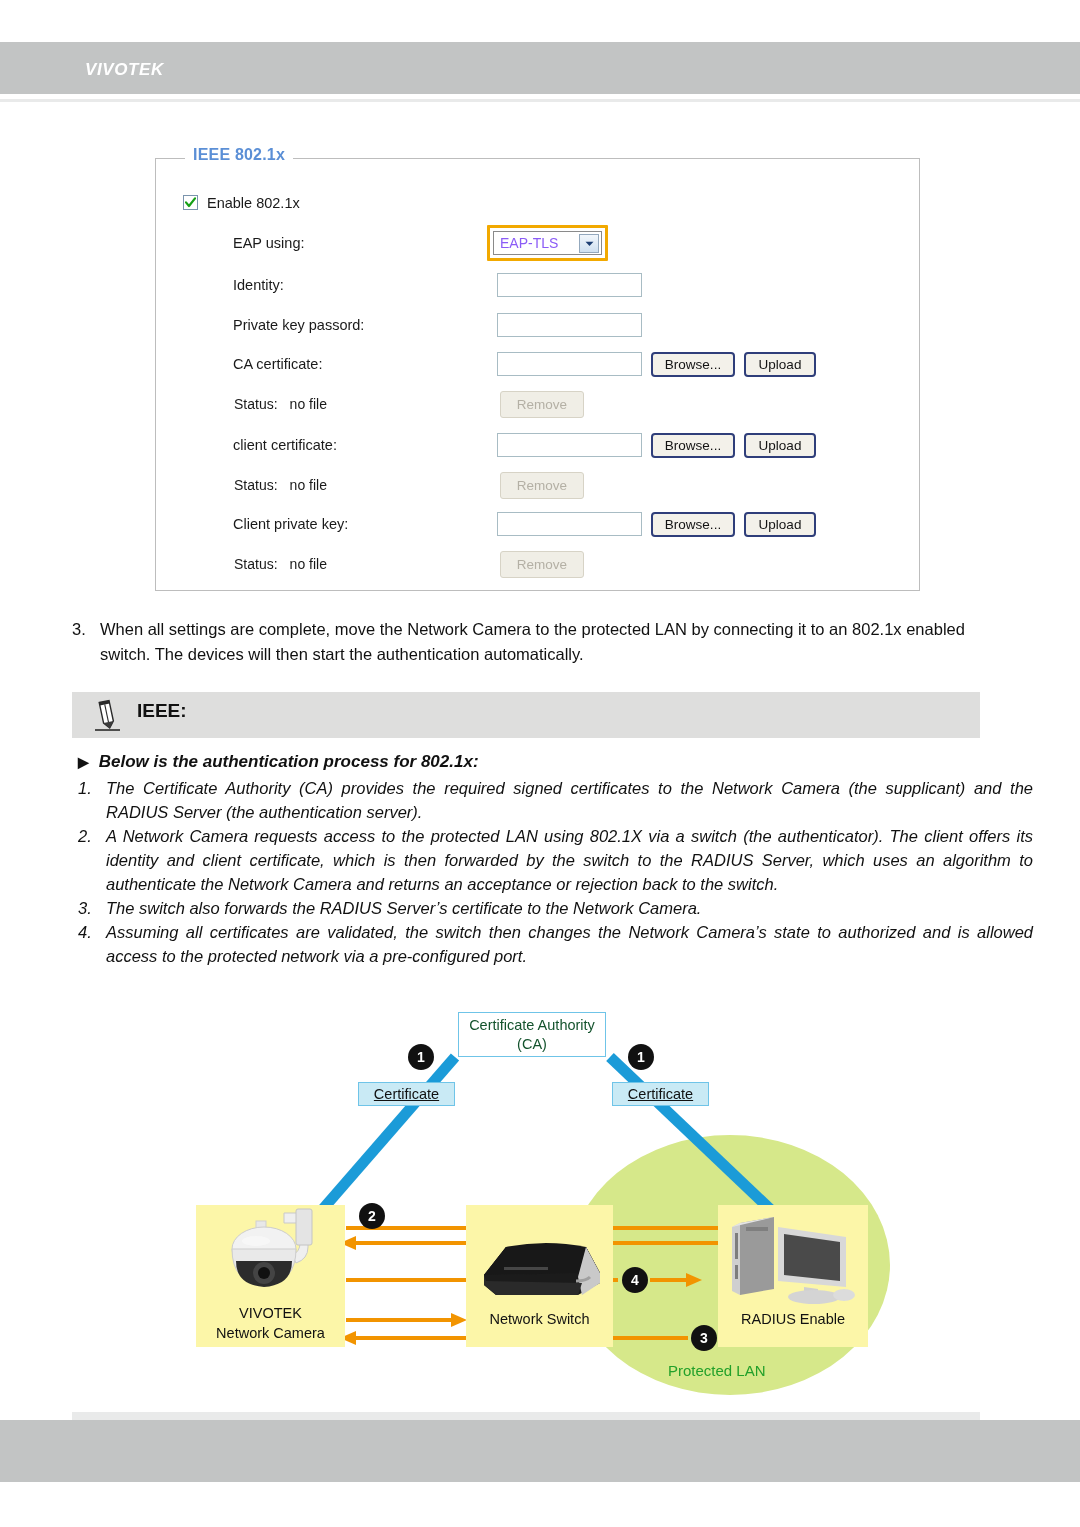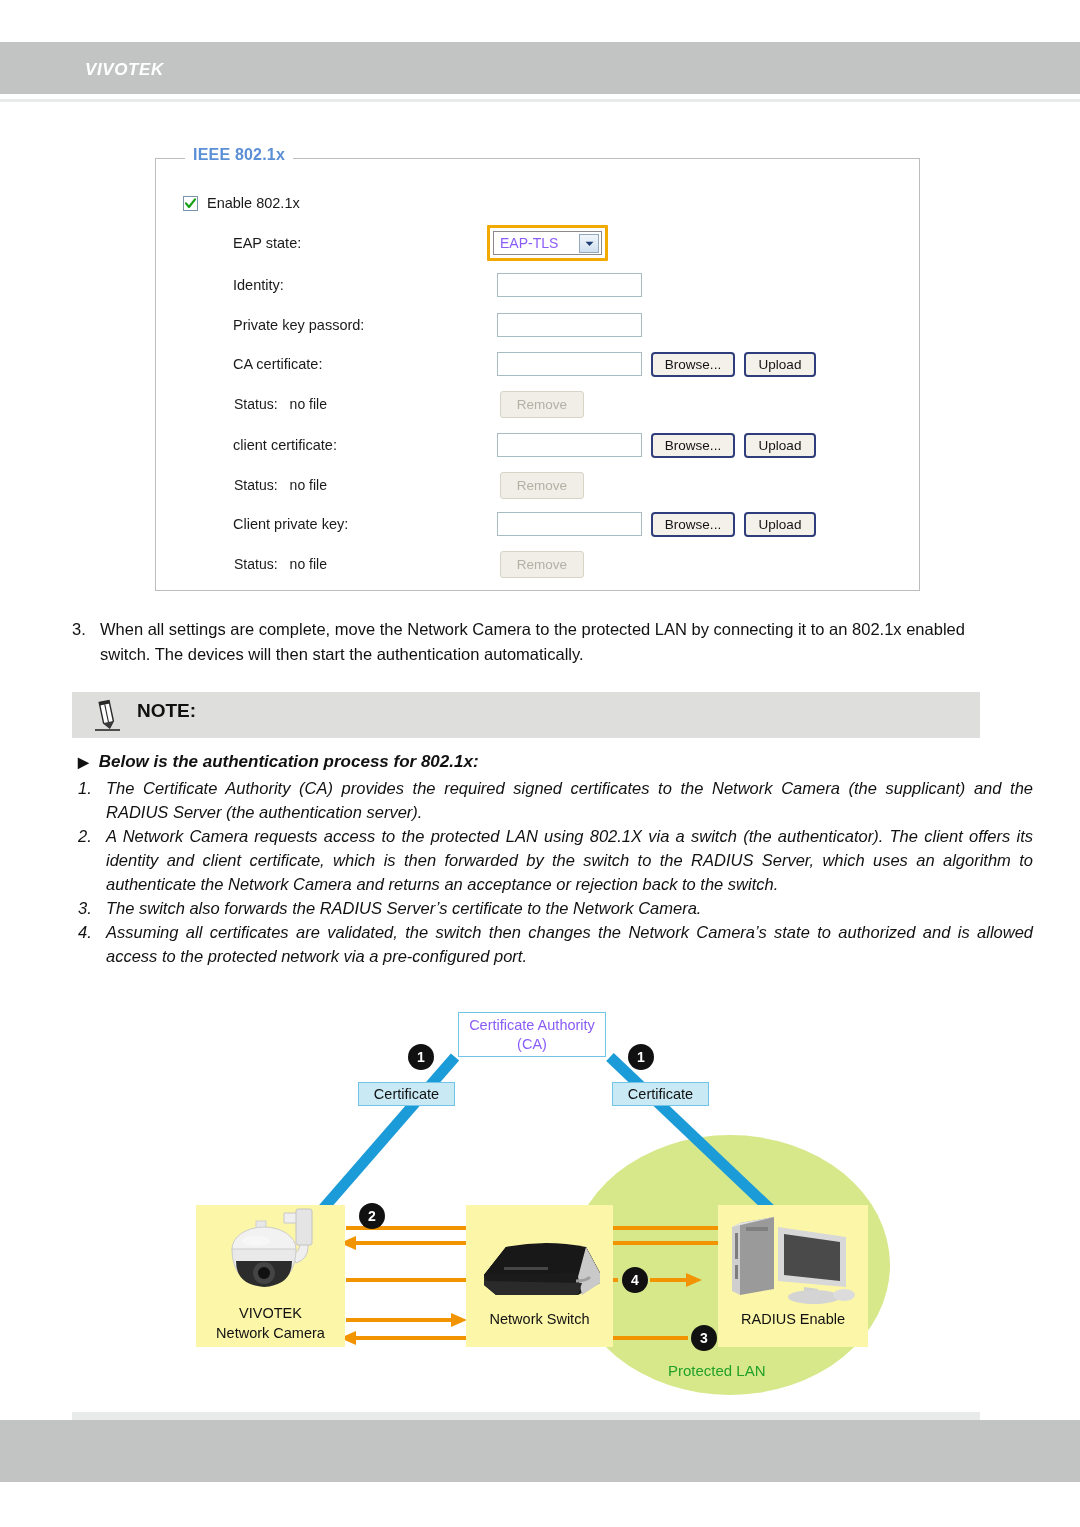--- a/index.html
+++ b/index.html
@@ -51,21 +51,21 @@
     padding: 0 8px;
     font-size: 16px;
     font-weight: bold;
     color: #5b8fd6;
     letter-spacing: 0.2px;
   }
 
   .chk-row {
     position: absolute;
     left: 183px; top: 195px;
-    display: flex; align-items: flex-end; gap: 9px;
+    display: flex; align-items: flex-start; gap: 9px;
   }
   .checkbox {
     width: 15px; height: 15px;
     border: 1px solid #7a94ad;
     background: #ffffff;
     display: flex; align-items: center; justify-content: center;
     flex: none;
   }
   .checkbox svg { display: block; }
   .chk-label { font-size: 14.5px; color: #1a1a1a; }
@@ -232,32 +232,33 @@
   }
 
   .ca-box {
     position: absolute;
     left: 458px; top: 12px;
     width: 148px; height: 45px;
     border: 1px solid #6fc4e8;
     background: #ffffff;
     display: flex; flex-direction: column;
     align-items: center; justify-content: center;
-    font-size: 14.5px; color: #8b5cf6;
+    font-size: 14.5px; color: #14532d;
     line-height: 19px;
   }
 
   .cert-tag {
     position: absolute;
     height: 24px;
     background: #c9eaf5;
     border: 1px solid #6fc4e8;
     display: flex; align-items: center; justify-content: center;
     font-size: 14.5px; color: #111;
     padding: 0 8px;
+    text-decoration: underline;
   }
   .cert-left  { left: 358px; top: 82px; width: 97px; }
   .cert-right { left: 612px; top: 82px; width: 97px; }
 
   .badge {
     position: absolute;
     width: 26px; height: 26px;
     border-radius: 50%;
     background: #111111;
     color: #ffffff;
@@ -325,21 +326,21 @@
 <div class="chk-row">
   <span class="checkbox">
     <svg width="11" height="11" viewBox="0 0 11 11">
       <path d="M1 5.4 L4 9 L10 1.4" stroke="#16a016" stroke-width="2.2" fill="none" stroke-linecap="round" stroke-linejoin="round"></path>
     </svg>
   </span>
   <span class="chk-label">Enable 802.1x</span>
 </div>
 
 <div class="form-row" style="top:228px">
-  <span class="row-label">EAP state:</span>
+  <span class="row-label">EAP using:</span>
   <span class="ctrl-area" style="left:487px">
     <span class="select-wrap">
       <span class="select-box">
         <span>EAP-TLS</span>
         <span class="select-arrow">
           <svg width="9" height="6" viewBox="0 0 9 6">
               <path d="M0.5 0.8 L4.5 5 L8.5 0.8" fill="#1d3f73"></path>
             </svg>
         </span>
       </span>
@@ -423,21 +424,21 @@
 <div class="note-band"></div>
 <svg class="note-pencil" viewBox="0 0 32 34">
   <g transform="rotate(-12 16 17)">
     <path d="M10 3 L20 3 L20 24 L15 30 L10 24 Z" fill="#ffffff" stroke="#2a2a2a" stroke-width="1.4"></path>
     <path d="M10 3 L20 3 L20 6 L10 6 Z" fill="#2a2a2a"></path>
     <line x1="15" y1="6" x2="15" y2="24" stroke="#2a2a2a" stroke-width="1.1"></line>
     <path d="M10 24 L15 30 L20 24 Z" fill="#3a3a3a"></path>
   </g>
   <line x1="3" y1="32" x2="28" y2="32" stroke="#2a2a2a" stroke-width="1.6"></line>
 </svg>
-<div class="note-title">NOTE:</div>
+<div class="note-title">IEEE:</div>
 
 <div class="note-lead">
   <span class="arrow-glyph">▶</span>
   <span>Below is the authentication process for 802.1x:</span>
 </div>
 
 <div class="note-list">
   <div class="note-item">
     <span class="n">1.</span>
     <span>The Certificate Authority (CA) provides the required signed certificates to the Network Camera (the supplicant) and the RADIUS Server (the authentication server).</span>

